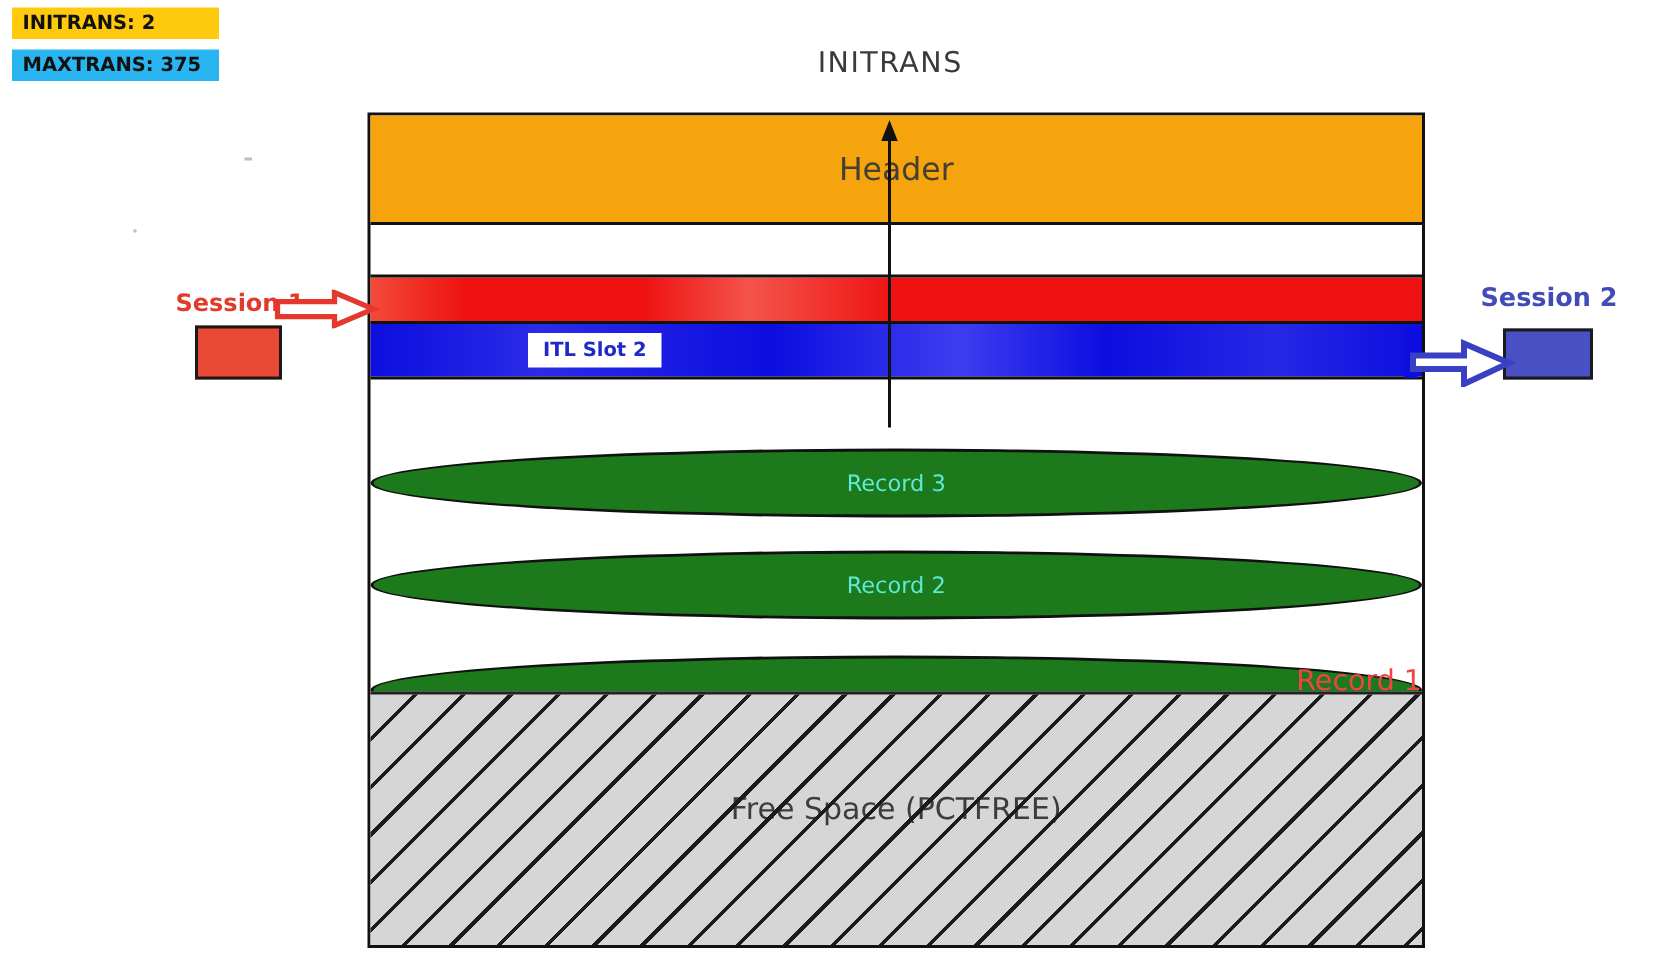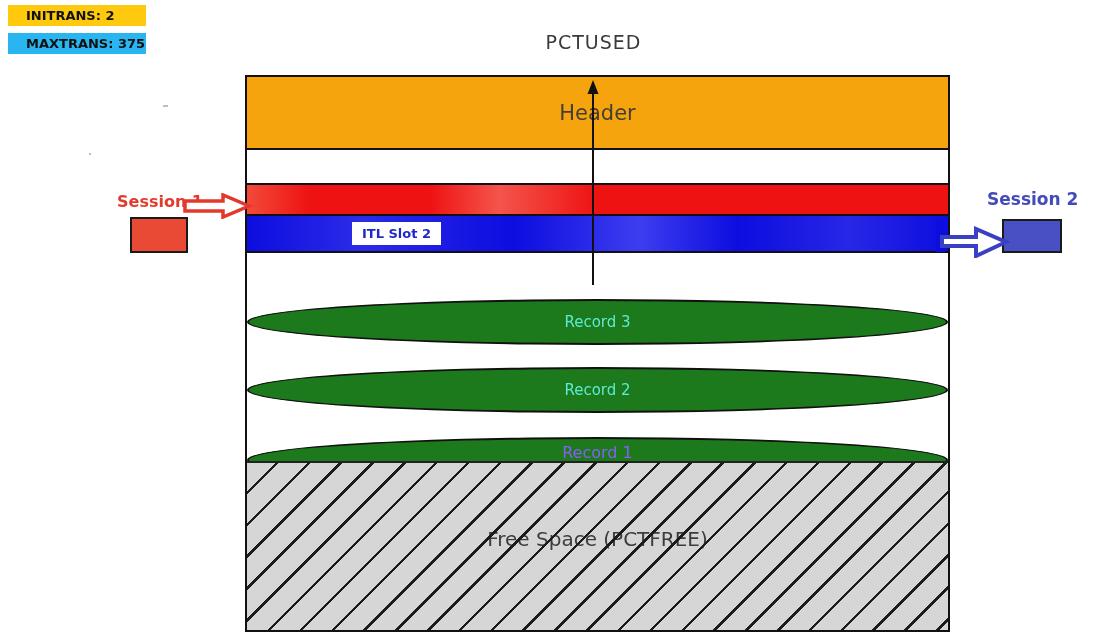--- a/index.html
+++ b/index.html
@@ -5,21 +5,21 @@
   html,body { margin:0; padding:0; background:#ffffff; }
   .canvas {
     position:relative; width:1105px; height:643px;
     background:#ffffff; overflow:hidden;
     font-family:"DejaVu Sans", sans-serif;
   }
   
   .legend-label {
     position:absolute; left:8px; width:138px; height:21px;
     font-size:13px; font-weight:bold; color:#111;
-    line-height:21px; padding-left:18px; box-sizing:border-box;
+    line-height:21px; padding-left:7px; box-sizing:border-box;
   }
   .legend-initrans { top:5px;  background:#ffc90e; }
   .legend-maxtrans { top:33px; background:#29b5f0; }
 
   
   .diagram-title {
     position:absolute; left:245px; width:697px; top:31px;
     text-align:center; font-size:19px; color:#3a3a3a; letter-spacing:1px;
   }
 
@@ -57,22 +57,22 @@
     position:absolute; left:0; right:0; height:46px;
     background:#1c7a1c; border:2px solid #111; border-radius:50%;
     box-sizing:border-box; z-index:1;
     display:flex; align-items:center; justify-content:center;
     font-size:15px; color:#5eead4;
   }
   .record-3 { top:222px; }
   .record-2 { top:290px; }
   .record-1 { top:360px; }
   .record1-label {
-    position:absolute; left:0; right:0; top:366px; text-align:center;
-    font-size:16px; color:#8b5cf6; z-index:3;
+    position:absolute; left:0; right:0; top:366px; text-align:right;
+    font-size:19px; color:#ef4444; z-index:3;
   }
   .free-space {
     position:absolute; left:0; right:0; top:384px; bottom:0;
     background:#d6d6d6; border-top:2px solid #222; z-index:2;
   }
   .free-space-label {
     position:absolute; left:0; right:0; top:64px; text-align:center;
     font-size:20px; color:#3c3c3c;
   }
   .free-space::after {
@@ -106,21 +106,21 @@
   .speck-b { left:89px;  top:153px; width:2px; height:2px; }
 </style>
 </head>
 <body>
 
 <div class="canvas">
 
   <div class="legend-label legend-initrans">INITRANS: 2</div>
   <div class="legend-label legend-maxtrans">MAXTRANS: 375</div>
 
-  <div class="diagram-title">PCTUSED</div>
+  <div class="diagram-title">INITRANS</div>
 
   <div class="speck speck-a"></div>
   <div class="speck speck-b"></div>
 
   <div class="block">
 
     <div class="block-header">
       <span>Header</span>
     </div>
 

